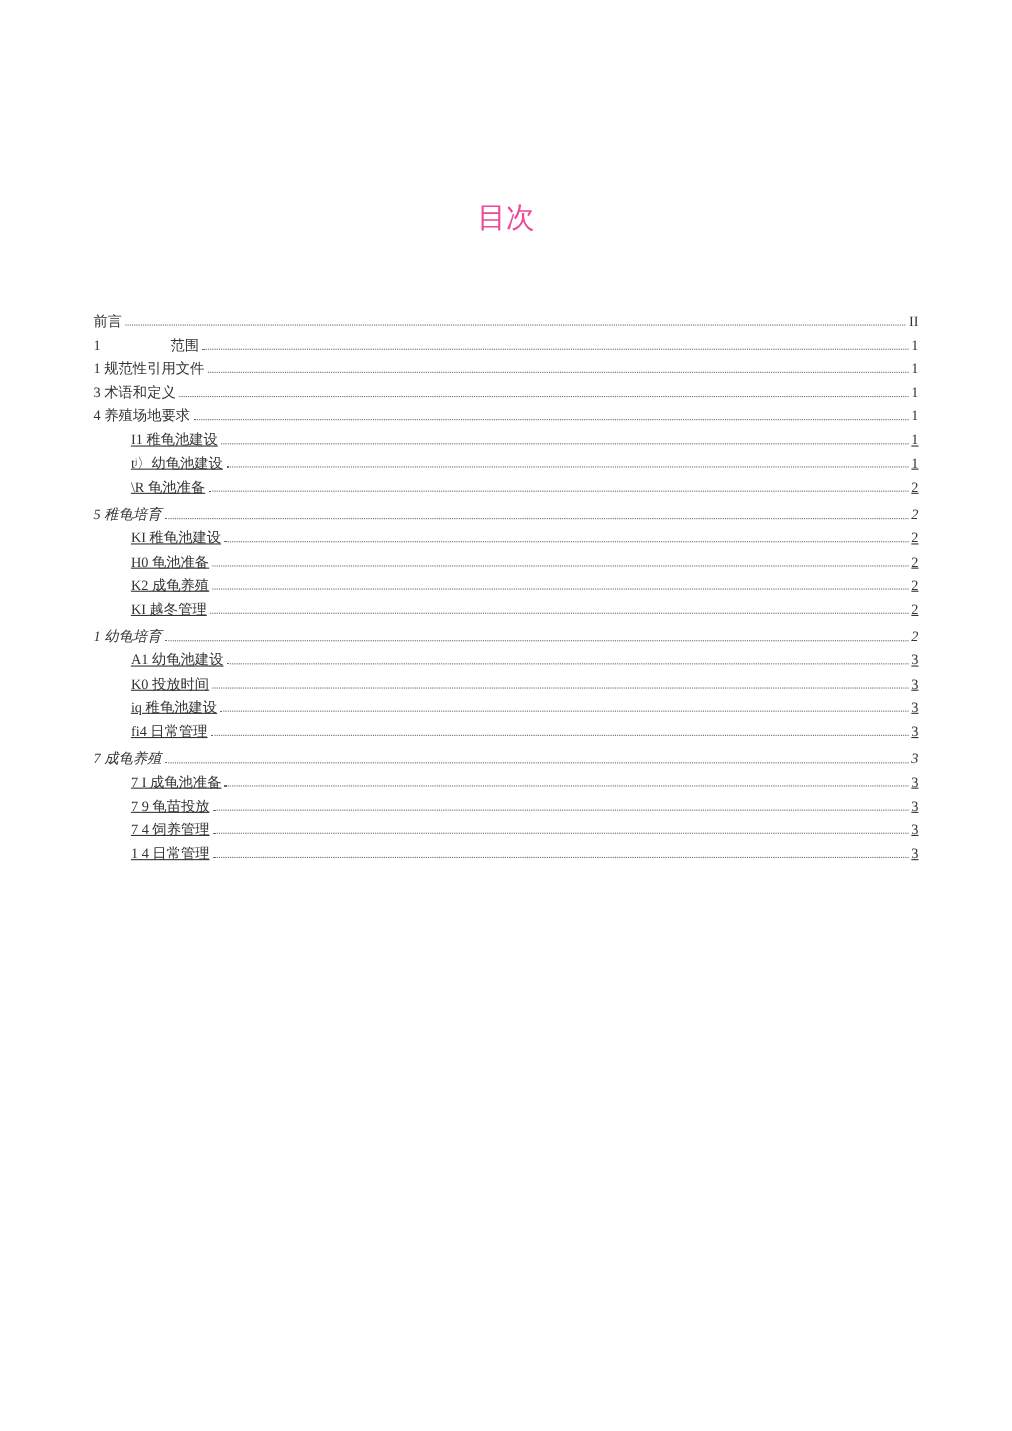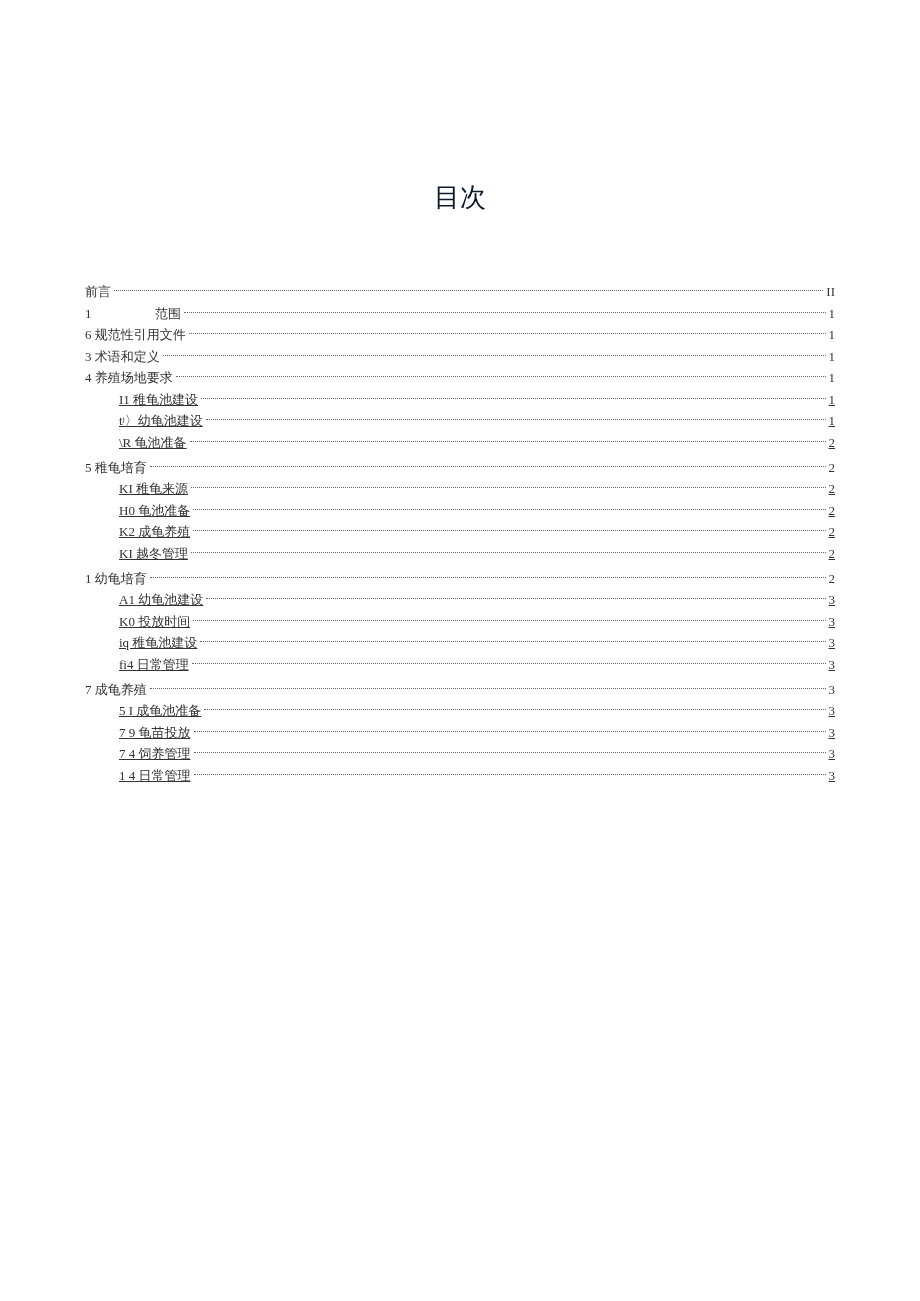--- a/index.html
+++ b/index.html
@@ -9,48 +9,48 @@
     background: #ffffff;
     font-family: "SimSun", "宋体", serif;
     color: #333333;
     padding: 180px 85px 0 85px;
   }
   .title {
     text-align: center;
     font-size: 26px;
     font-weight: 400;
     font-family: "SimHei", "黑体", sans-serif;
-    color: #0f172a;
+    color: #ec4899;
     margin-bottom: 70px;
   }
   .toc {
     font-size: 13px;
     color: #333333;
     line-height: 1.0;
   }
   .toc-row {
     display: flex;
-    align-items: center;
+    align-items: flex-end;
     margin-bottom: 8.5px;
     white-space: nowrap;
   }
   .toc-label {
     flex: 0 0 auto;
   }
   .toc-dots {
     flex: 1 1 auto;
     border-bottom: 1.5px dotted #666666;
     margin: 0 3px 2px 3px;
     min-width: 10px;
   }
   .toc-page {
     flex: 0 0 auto;
   }
   .indent-1 { padding-left: 34px; text-decoration: underline; }
-  .section-gap { margin-top: 12px; }
+  .section-gap { margin-top: 12px; font-style: italic; }
   .wide-num { display: inline-block; width: 70px; }
 </style>
 </head>
 <body>
 
 <h1 class="title">目次</h1>
 
 <div class="toc">
 
   <div class="toc-row">
@@ -59,21 +59,21 @@
     <span class="toc-page">II</span>
   </div>
 
   <div class="toc-row">
     <span class="toc-label"><span class="wide-num">1</span><span>范围</span></span>
     <span class="toc-dots"></span>
     <span class="toc-page">1</span>
   </div>
 
   <div class="toc-row">
-    <span class="toc-label">6 规范性引用文件</span>
+    <span class="toc-label">1 规范性引用文件</span>
     <span class="toc-dots"></span>
     <span class="toc-page">1</span>
   </div>
 
   <div class="toc-row">
     <span class="toc-label">3 术语和定义</span>
     <span class="toc-dots"></span>
     <span class="toc-page">1</span>
   </div>
 
@@ -97,21 +97,21 @@
     <span class="toc-dots"></span>
     <span class="toc-page">2</span>
   </div>
 
   <div class="toc-row section-gap">
     <span class="toc-label">5 稚龟培育</span>
     <span class="toc-dots"></span>
     <span class="toc-page">2</span>
   </div>
   <div class="toc-row indent-1">
-    <span class="toc-label">KI 稚龟来源</span>
+    <span class="toc-label">KI 稚龟池建设</span>
     <span class="toc-dots"></span>
     <span class="toc-page">2</span>
   </div>
   <div class="toc-row indent-1">
     <span class="toc-label">H0 龟池准备</span>
     <span class="toc-dots"></span>
     <span class="toc-page">2</span>
   </div>
   <div class="toc-row indent-1">
     <span class="toc-label">K2 成龟养殖</span>
@@ -149,21 +149,21 @@
     <span class="toc-dots"></span>
     <span class="toc-page">3</span>
   </div>
 
   <div class="toc-row section-gap">
     <span class="toc-label">7 成龟养殖</span>
     <span class="toc-dots"></span>
     <span class="toc-page">3</span>
   </div>
   <div class="toc-row indent-1">
-    <span class="toc-label">5   I 成龟池准备</span>
+    <span class="toc-label">7   I 成龟池准备</span>
     <span class="toc-dots"></span>
     <span class="toc-page">3</span>
   </div>
   <div class="toc-row indent-1">
     <span class="toc-label">7   9 龟苗投放</span>
     <span class="toc-dots"></span>
     <span class="toc-page">3</span>
   </div>
   <div class="toc-row indent-1">
     <span class="toc-label">7   4 饲养管理</span>

